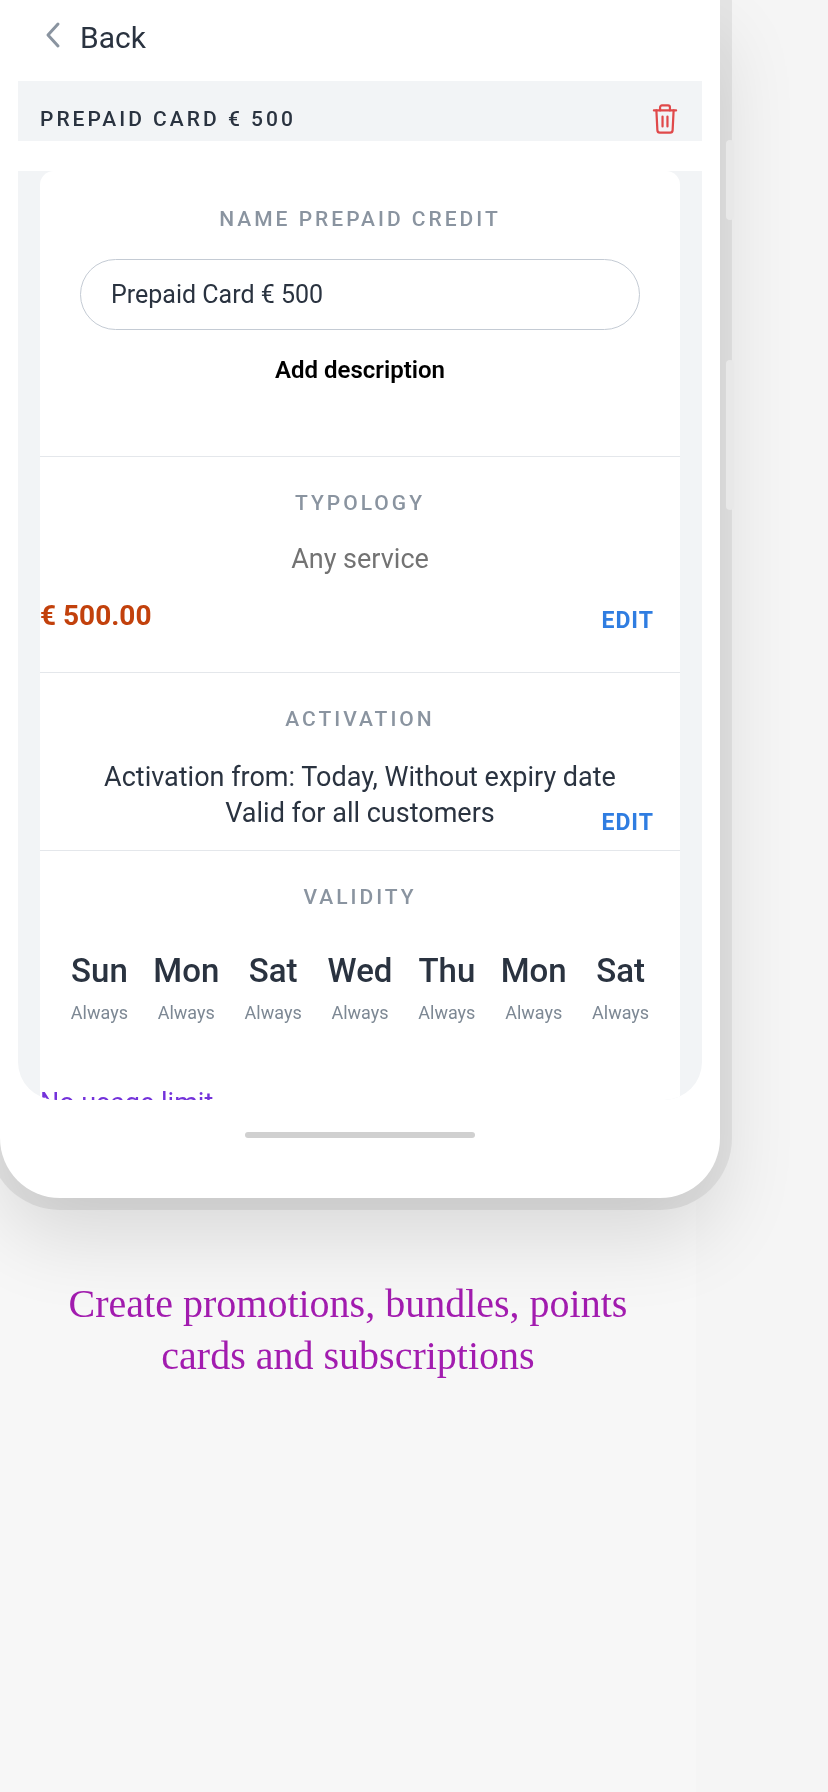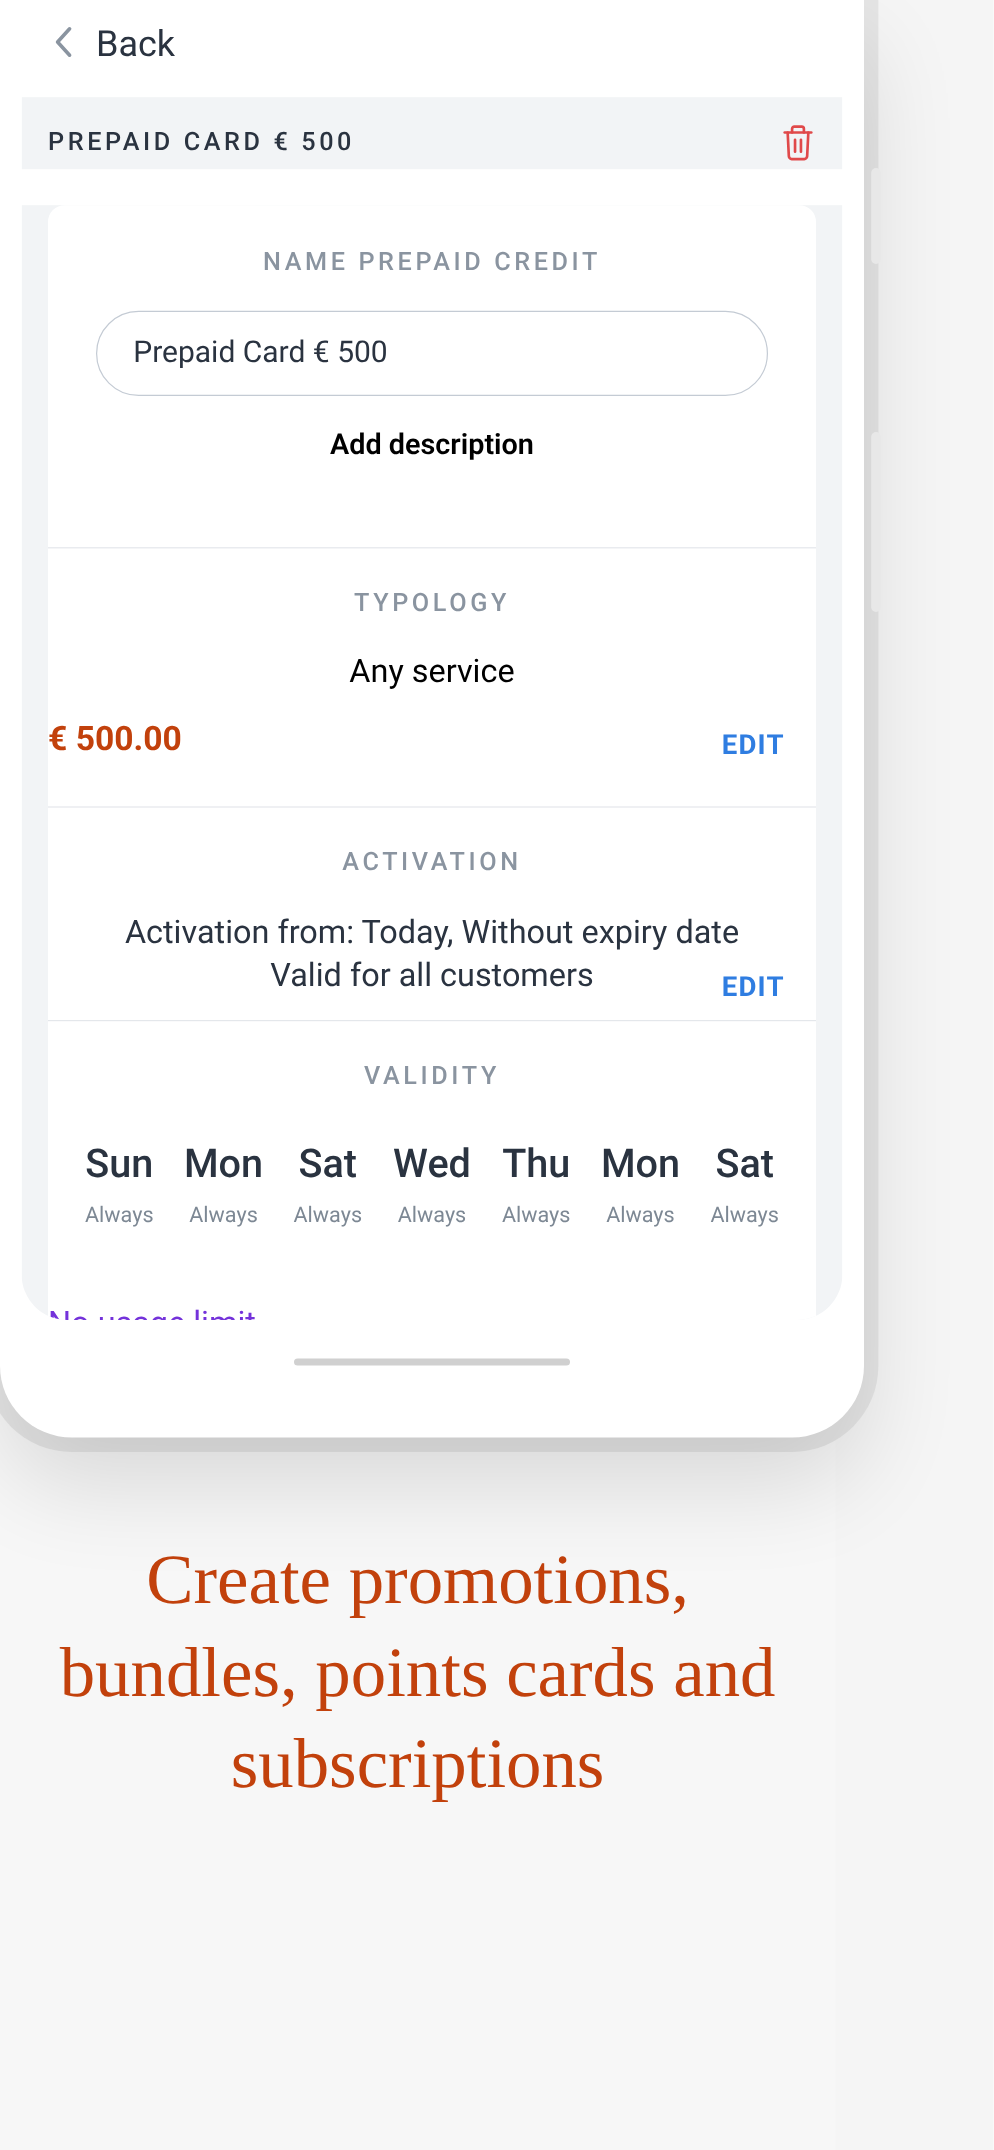--- a/index.html
+++ b/index.html
@@ -108,21 +108,21 @@
   .divider {
     height: 1px;
     background: #e4e7eb;
   }
   .typology-block {
     position: relative;
     padding-bottom: 40px;
   }
   .typ-service {
     text-align: center;
-    color: #000000;
+    color: #737373;
     font-size: 27px;
     font-weight: 400;
   }
   .typ-amount {
     text-align: left;
     color: #c2410c;
     font-size: 28px;
     font-weight: 700;
     margin-top: 24px;
   }
@@ -203,22 +203,22 @@
     right: -14px;
     top: 360px;
     width: 8px;
     height: 150px;
     background: #e8e8e8;
     border-radius: 4px;
   }
   .caption {
     margin-top: 80px;
     text-align: center;
-    color: #c2410c;
-    font-size: 59px;
+    color: #a21caf;
+    font-size: 40px;
     font-weight: 500;
     line-height: 1.3;
     padding: 0 40px;
     font-family: Georgia, "Times New Roman", serif;
   }
 </style>
 </head>
 <body>
 
 <div class="outer-area">

